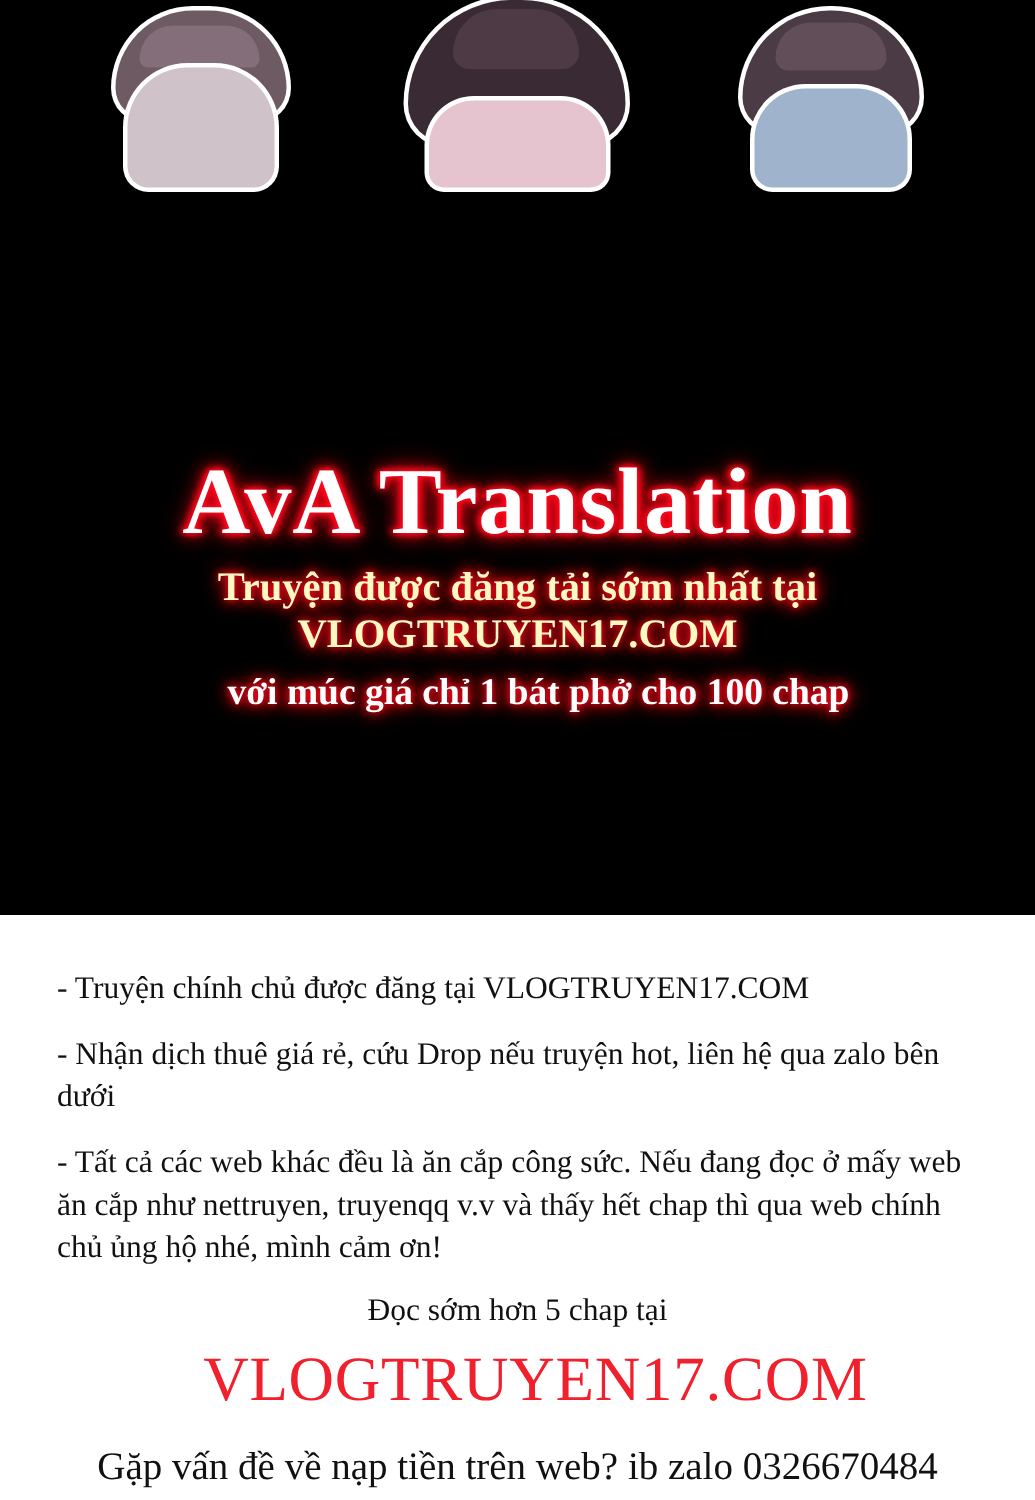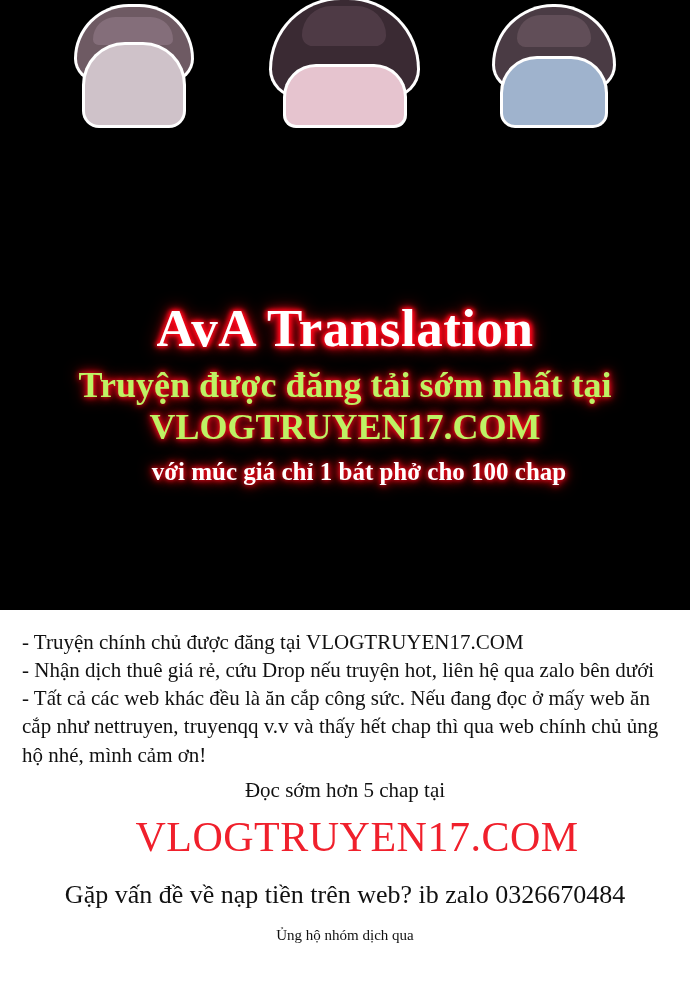--- a/index.html
+++ b/index.html
@@ -160,39 +160,39 @@
   .watermark {
     position: absolute;
     left: 0;
     top: 300px;
     width: 690px;
     text-align: center;
   }
   .wm-title {
     font-family: "Liberation Serif", serif;
     font-weight: bold;
-    font-size: 53px;
+    font-size: 63px;
     line-height: 1.08;
     color: #ffffff;
     letter-spacing: 0.5px;
     text-shadow:
       0 0 6px #ff1020,
       0 0 11px #ff0018,
       0 0 18px #e10016,
       2px 0 4px #ff0018,
       -2px 0 4px #ff0018;
     text-align: center;
   }
   .wm-line2 {
     margin-top: 8px;
     font-family: "Liberation Serif", serif;
     font-weight: bold;
-    font-size: 36px;
+    font-size: 27px;
     line-height: 1.15;
-    color: #bef264;
+    color: #fef9c3;
     text-shadow:
       0 0 5px #ff1020,
       0 0 10px #ff0018,
       0 0 15px #d10014;
   }
   .wm-line3 {
     margin-top: 10px;
     font-family: "Liberation Serif", serif;
     font-weight: bold;
     font-size: 25px;
@@ -214,21 +214,21 @@
     box-sizing: border-box;
   }
   .notes {
     padding: 0 22px;
     font-family: "Liberation Serif", serif;
     font-size: 21px;
     line-height: 1.34;
     color: #111111;
   }
   .notes p {
-    margin: 0;
+    margin: 16px;
   }
   .sub-center {
     margin-top: 9px;
     text-align: center;
     font-family: "Liberation Serif", serif;
     font-size: 21px;
     color: #111111;
   }
   .big-url {
     margin-top: 10px;

